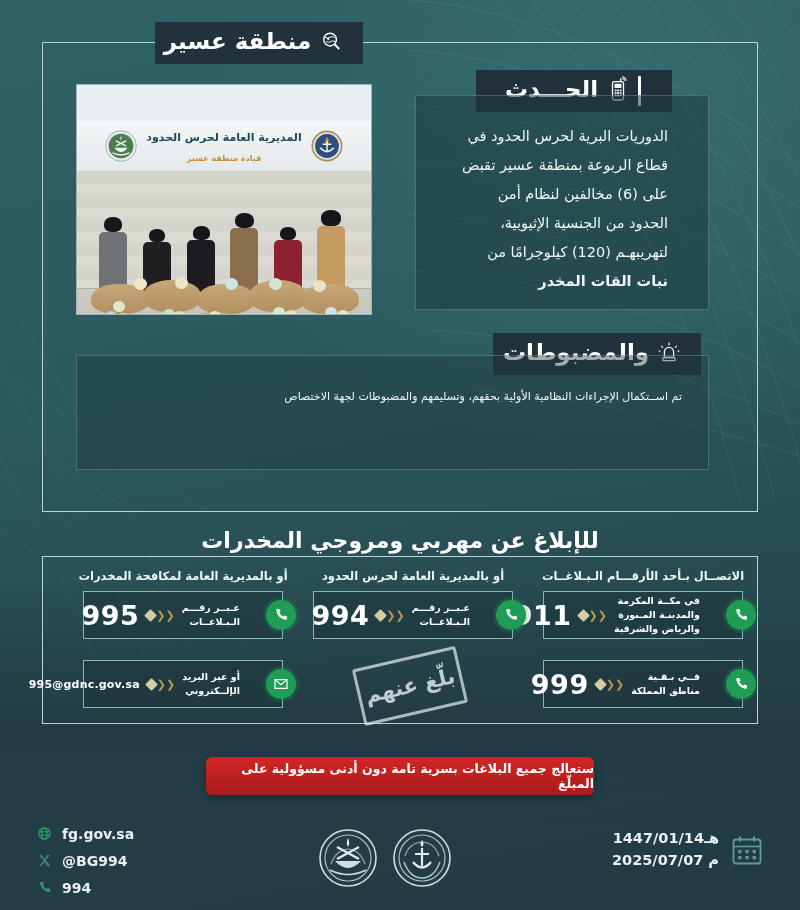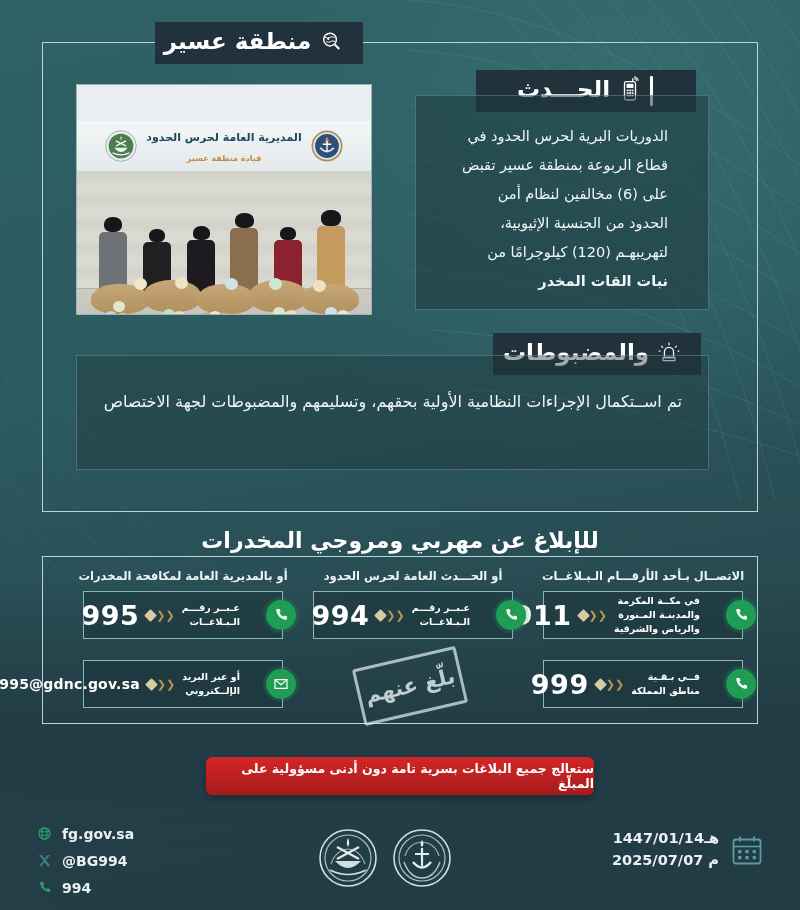--- a/index.html
+++ b/index.html
@@ -60,21 +60,21 @@
     font-size: 23px; font-weight: 700; letter-spacing: .5px;
     line-height: 1;
     padding-bottom: 3px;
   }
   .pill .bar {
     width: 3px; height: 30px; background: #ffffff; border-radius: 1px;
     margin-right: 2px;
   }
 
   #region-pill { left: 155px; top: 22px; width: 208px; height: 42px; }
-  #event-pill  { left: 476px; top: 70px; width: 220px; height: 42px; }
+  #event-pill  { left: 476px; top: 70px; width: 196px; height: 42px; }
   #action-pill { left: 493px; top: 333px; width: 208px; height: 42px; }
 
   
   #photo-card {
     position: absolute; left: 76px; top: 84px; width: 296px; height: 231px;
     background: #e9eef0;
     border: 1px solid #9fb4b8;
     overflow: hidden;
   }
   .photo-head {
@@ -128,21 +128,21 @@
     font-size: 14.5px; line-height: 2.0; text-align: right; font-weight: 400;
   }
   #event-box .emph { font-weight: 700; }
 
   #action-box {
     left: 76px; top: 355px; width: 633px; height: 115px;
     padding: 30px 26px;
     background: rgba(30,56,62,0.42);
   }
   #action-box p {
-    font-size: 16px; line-height: 1.95; text-align: right; font-weight: 500;
+    font-size: 11px; line-height: 1.95; text-align: right; font-weight: 500;
   }
 
   
   #report-heading {
     position: absolute; left: 0; right: 0; top: 528px;
     text-align: center; color: #ffffff;
     font-size: 22px; font-weight: 700; letter-spacing: .3px;
   }
 
   
@@ -187,21 +187,21 @@
   .sep .chev { color: #b99a52; font-size: 11px; line-height: 1; }
   .sep .dia {
     width: 9px; height: 9px; background: #d8cba0;
     transform: rotate(45deg); border-radius: 1px;
   }
   .tile-num {
     color: #ffffff; font-size: 27px; font-weight: 700; letter-spacing: .5px;
     flex: 1; text-align: center; direction: ltr;
   }
   .tile-email {
-    color: #ffffff; font-size: 14px; font-weight: 600;
+    color: #ffffff; font-size: 11px; font-weight: 600;
     flex: 1; text-align: center; direction: ltr; letter-spacing: .2px;
   }
 
   
   #stamp {
     position: absolute; left: 357px; top: 657px;
     width: 106px; height: 58px;
     transform: rotate(-13deg);
   }
   #stamp .stamp-inner {
@@ -470,21 +470,21 @@
     <span class="tile-label">فــي بـقـية<br>مناطق المملكة</span>
     <span class="sep">
       <span class="chev">❮❮</span>
         <span class="dia"></span>
     </span>
     <span class="tile-num">999</span>
   </div>
 </div>
 
 <div class="col" id="col-mid">
-  <div class="col-title">أو الحـــدث العامة لحرس الحدود</div>
+  <div class="col-title">أو بالمديرية العامة لحرس الحدود</div>
 
   <div class="ctile">
     <span class="phone-badge">
       <svg viewBox="0 0 24 24">
           <path d="M6.6 3h3.2l1.6 4-2 1.4a12 12 0 0 0 6.2 6.2l1.4-2 4 1.6v3.2c0 1-.8 1.8-1.8 1.6C11.8 18.4 5.6 12.2 5 4.8 4.8 3.8 5.6 3 6.6 3z"></path>
         </svg>
     </span>
     <span class="tile-label">عـبــر رقـــم<br>الـبـلاغــات</span>
     <span class="sep">
       <span class="chev">❮❮</span>

